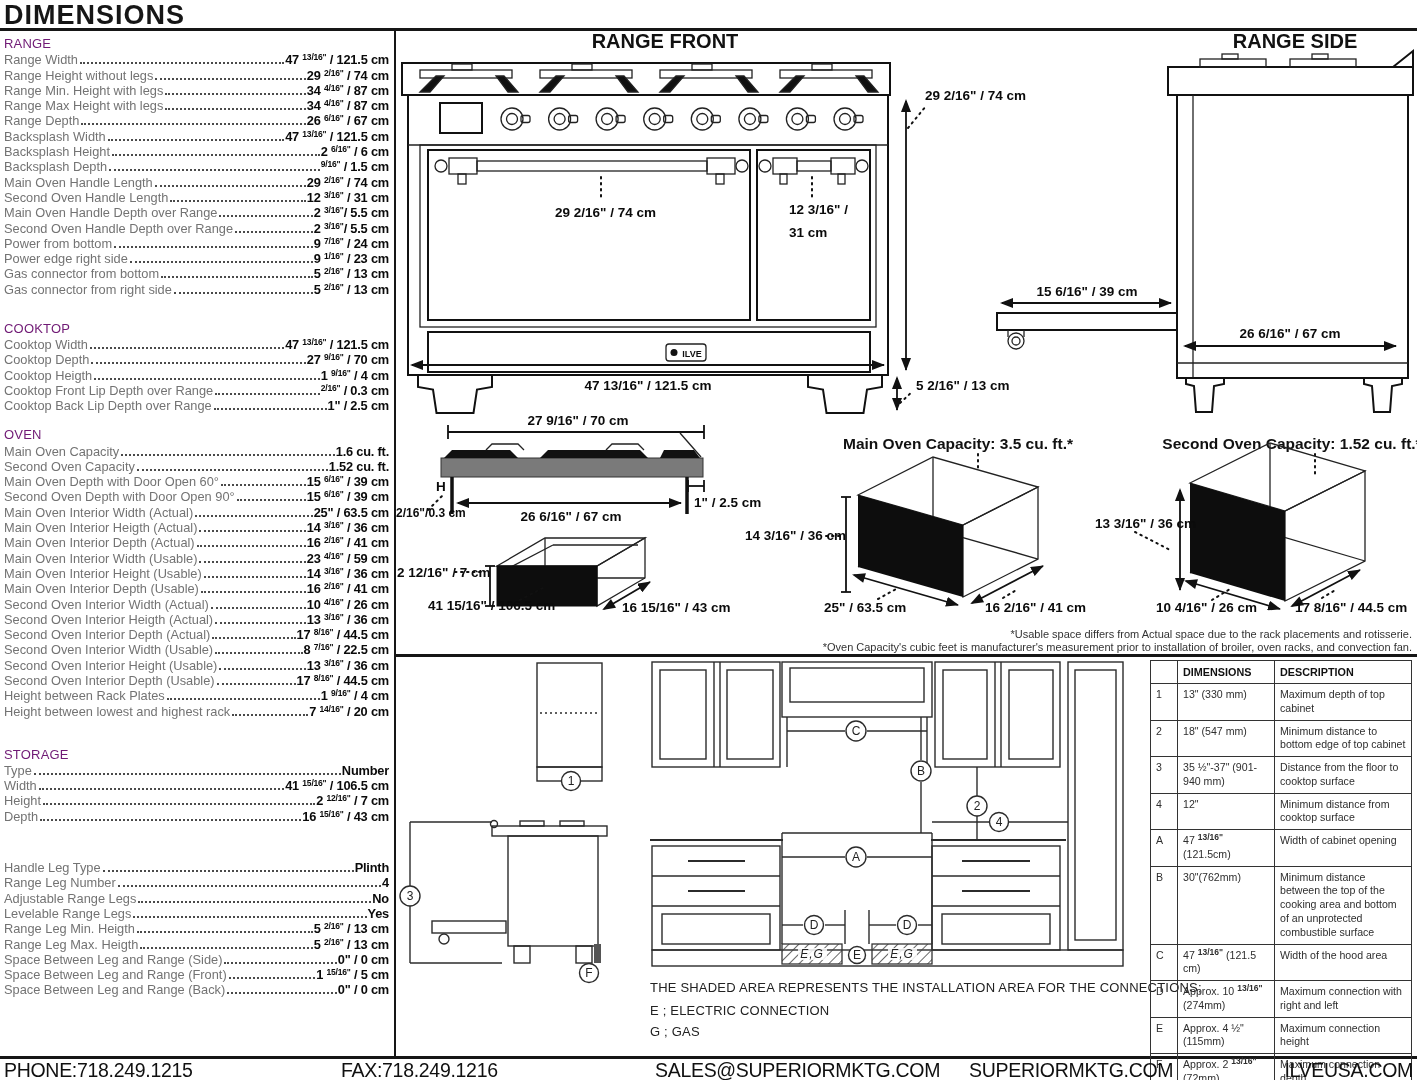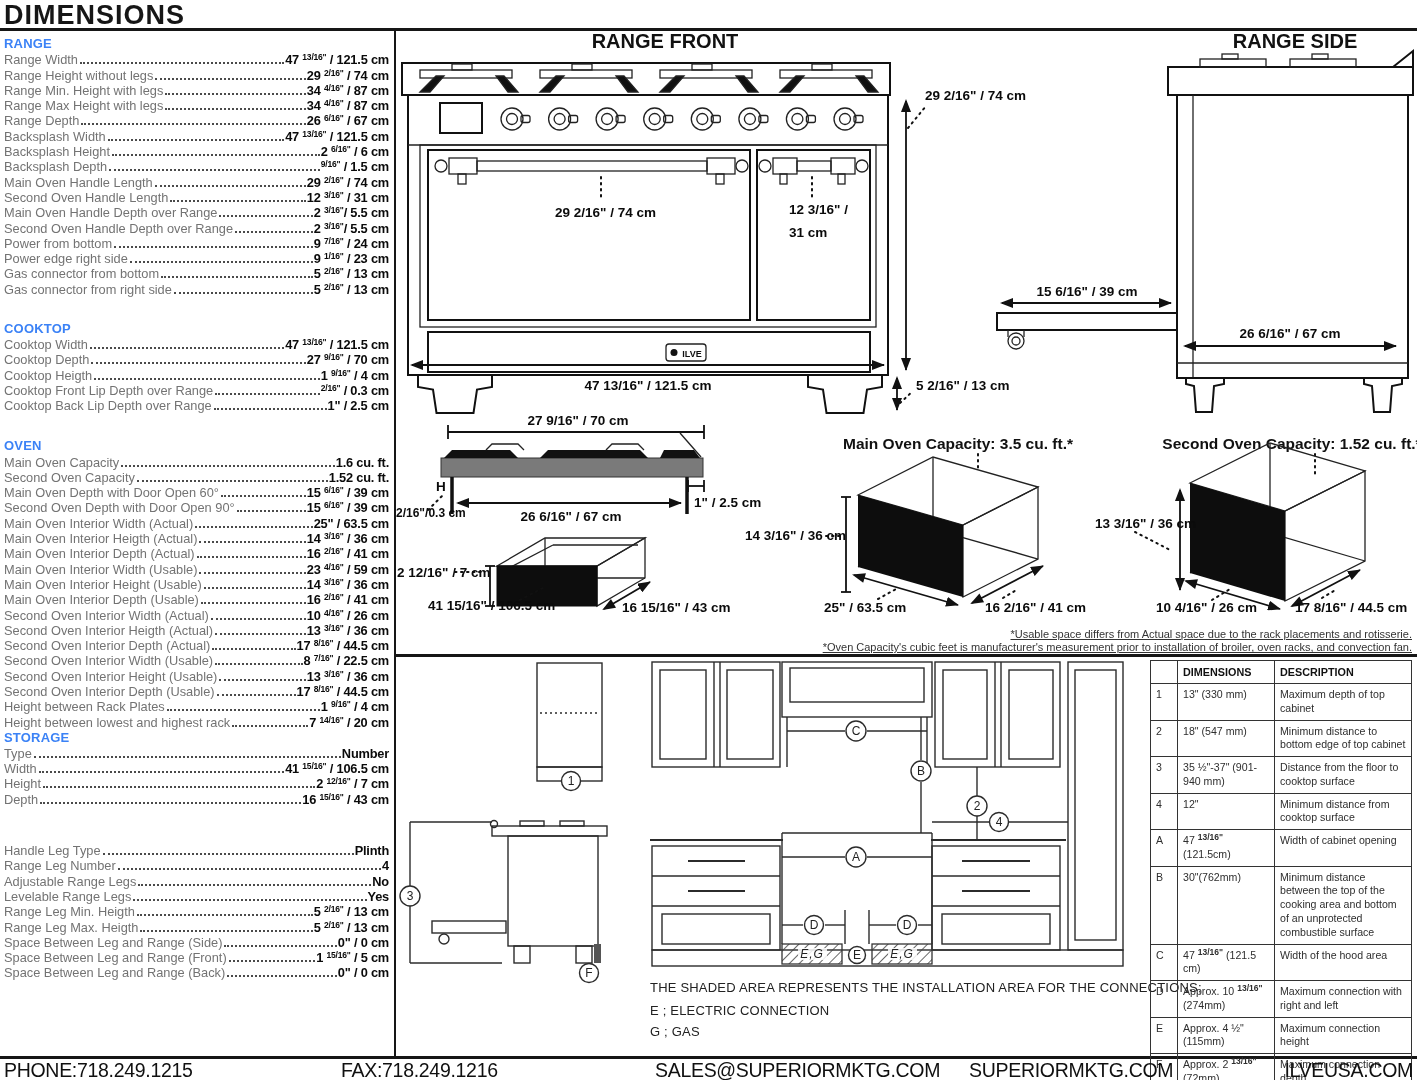--- a/index.html
+++ b/index.html
@@ -9,24 +9,24 @@
 
   
   #page-title{left:4px;top:0px;font-size:27px;font-weight:800;letter-spacing:1px;color:#161616;}
   #title-rule{left:0;top:28px;width:1417px;height:3px;background:#161616;}
   #v-divider{left:394px;top:28px;width:2px;height:1028px;background:#161616;}
   #mid-rule{left:395px;top:654px;width:1022px;height:3px;background:#161616;}
   #footer-rule{left:0;top:1056px;width:1417px;height:3px;background:#161616;}
 
   
   #spec-col{left:4px;top:36px;width:385px;}
-  .spec-title{font-size:13px;font-weight:bold;color:#3b82f6;height:16px;letter-spacing:.2px;}
+  .spec-title{font-size:13px;font-weight:normal;color:#701a75;height:16px;letter-spacing:.2px;}
   .spec-section:nth-of-type(2){margin-top:24px;}
-  .spec-section:nth-of-type(3){margin-top:25px;}
-  .spec-section:nth-of-type(4){}
+  .spec-section:nth-of-type(3){margin-top:14px;}
+  .spec-section:nth-of-type(4){margin-top:28px;}
   .spec-section:nth-of-type(5){margin-top:36px;}
   .srow{display:flex;align-items:flex-end;height:15.3px;font-size:12.8px;}
   .slabel{color:#737373;white-space:nowrap;}
   .sdots{flex:1;border-bottom:2px dotted #4a4a4a;margin:0 1px 3px 2px;min-width:4px;}
   .sval{font-weight:bold;color:#0a0a0a;white-space:nowrap;letter-spacing:-.2px;}
   sup.fr{font-size:8.5px;vertical-align:baseline;position:relative;top:-4px;font-weight:bold;}
 
   
   svg{font-family:"Liberation Sans",sans-serif;}
   .t-title{font-weight:bold;font-size:20px;fill:#111;}
@@ -37,21 +37,21 @@
   .t-eg{font-size:12px;font-style:italic;fill:#222;letter-spacing:1px;}
   .ln{stroke:#111;stroke-width:2;fill:none;}
   .ln1{stroke:#222;stroke-width:1.3;fill:none;}
   .dim{stroke:#111;stroke-width:1.8;fill:none;}
   .dot{stroke:#111;stroke-width:2;stroke-dasharray:1.5 4.5;stroke-linecap:round;fill:none;}
   .b{stroke:#2b2b2b;stroke-width:1.4;fill:none;}
   .b2{stroke:#2b2b2b;stroke-width:2.2;fill:none;}
   .mcirc{fill:#fff;stroke:#2b2b2b;stroke-width:1.4;}
 
   
-  .note{position:absolute;right:5px;text-align:center;font-size:11px;color:#333;text-decoration:underline;}
+  .note{position:absolute;right:5px;text-align:center;font-size:11px;color:#333;}
   #note1{top:628px;} #note2{top:641px;}
 
   
   .inst-note{position:absolute;left:650px;font-size:13px;color:#222;letter-spacing:.2px;}
   #inst-main{top:980px;} #inst-e{top:1003px;} #inst-g{top:1024px;}
 
   
   #dim-table{left:1150px;top:660px;width:262px;}
   table{border-collapse:collapse;width:100%;font-size:10.6px;color:#2e2e2e;}
   th,td{border:1.4px solid #333;padding:4px 5px;vertical-align:top;text-align:left;line-height:1.3;}

